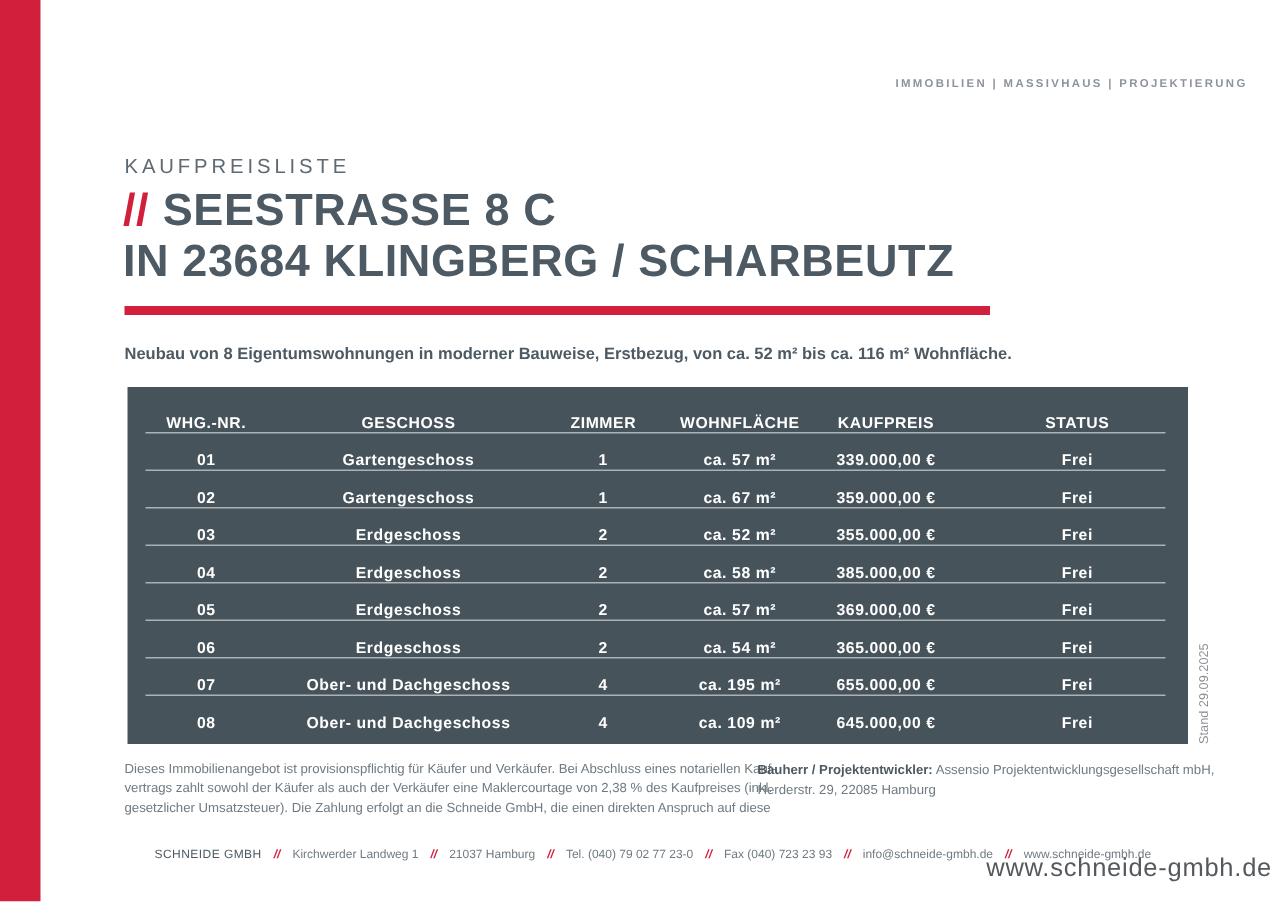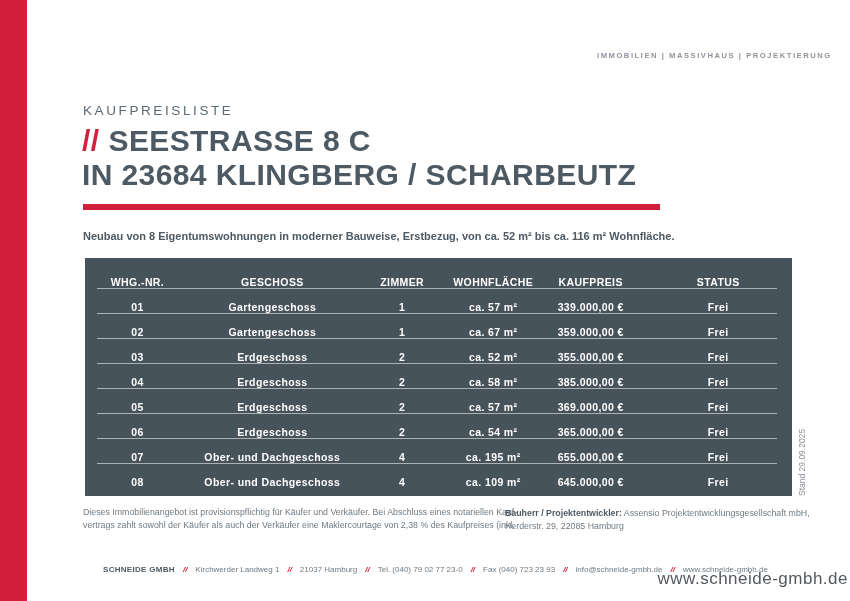--- a/index.html
+++ b/index.html
@@ -123,21 +123,21 @@
     white-space: nowrap;
   }
   .marketing b { color: #4d5a64; }
 
   .contact-line {
     position: absolute; left: 83px; top: 565px;
     color: #6f7a82;
     font-size: 8px;
     white-space: nowrap;
   }
-  .contact-line .company { font-weight: bold; color: #4d5a64; letter-spacing: 0.3px; padding-left: 20px; }
+  .contact-line .company { font-weight: normal; color: #4d5a64; letter-spacing: 0.3px; padding-left: 20px; }
   .contact-line .sep { color: #d2203c; font-weight: bold; margin: 0 8px; font-style: italic; }
 
   .watermark {
     position: absolute; right: 2px; top: 569px;
     color: #55595d;
     font-size: 17px;
     letter-spacing: 0.5px;
     white-space: nowrap;
   }
 </style>
@@ -233,20 +233,21 @@
         <div class="tcell c5">Frei</div>
       </div>
     </div>
 </div>
 
 <div class="side-note">Stand 29.09.2025</div>
 
 <div class="disclaimer">
   <div>Dieses Immobilienangebot ist provisionspflichtig für Käufer und Verkäufer. Bei Abschluss eines notariellen Kauf-</div>
   <div>vertrags zahlt sowohl der Käufer als auch der Verkäufer eine Maklercourtage von 2,38 % des Kaufpreises (inkl.</div>
+  <div>gesetzlicher Umsatzsteuer). Die Zahlung erfolgt an die Schneide GmbH, die einen direkten Anspruch auf diese</div>
 </div>
 
 <div class="marketing">
   <div><b>Bauherr / Projektentwickler:</b><span> Assensio Projektentwicklungsgesellschaft mbH,</span></div>
   <div>Herderstr. 29, 22085 Hamburg</div>
 </div>
 
 <div class="contact-line">
   <span class="company">SCHNEIDE GMBH</span><span id="contact-items"><span class="sep">//</span><span>Kirchwerder Landweg 1</span><span class="sep">//</span><span>21037 Hamburg</span><span class="sep">//</span><span>Tel. (040) 79 02 77 23-0</span><span class="sep">//</span><span>Fax (040) 723 23 93</span><span class="sep">//</span><span>info@schneide-gmbh.de</span><span class="sep">//</span><span>www.schneide-gmbh.de</span></span>
 </div>

